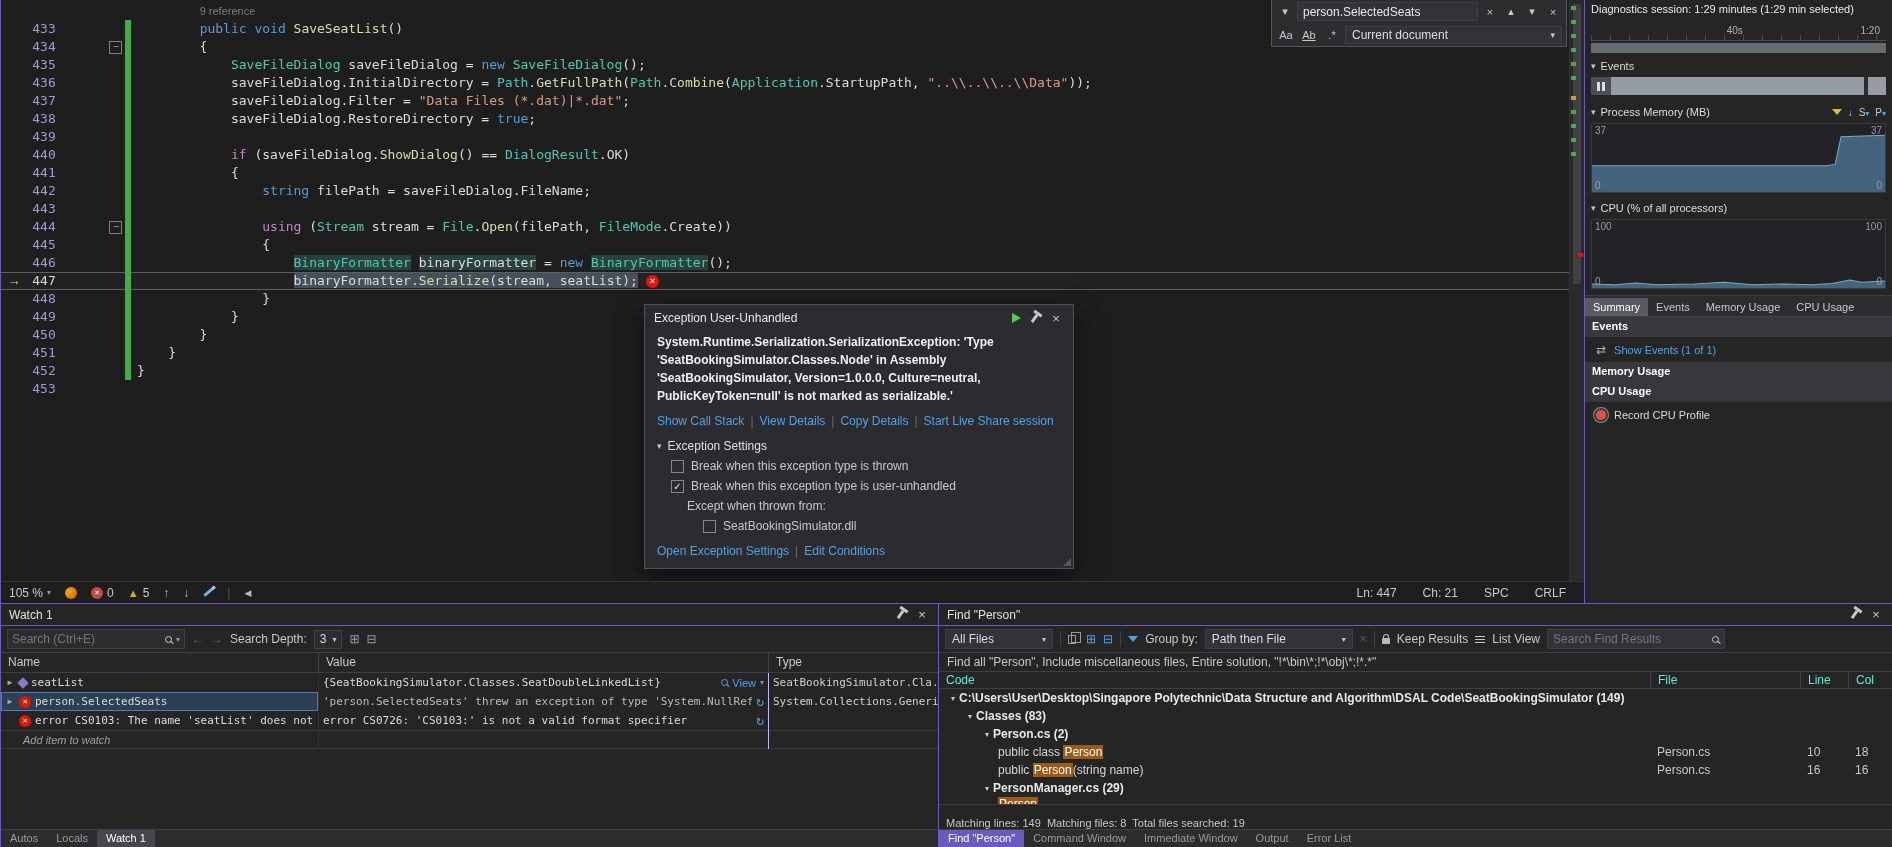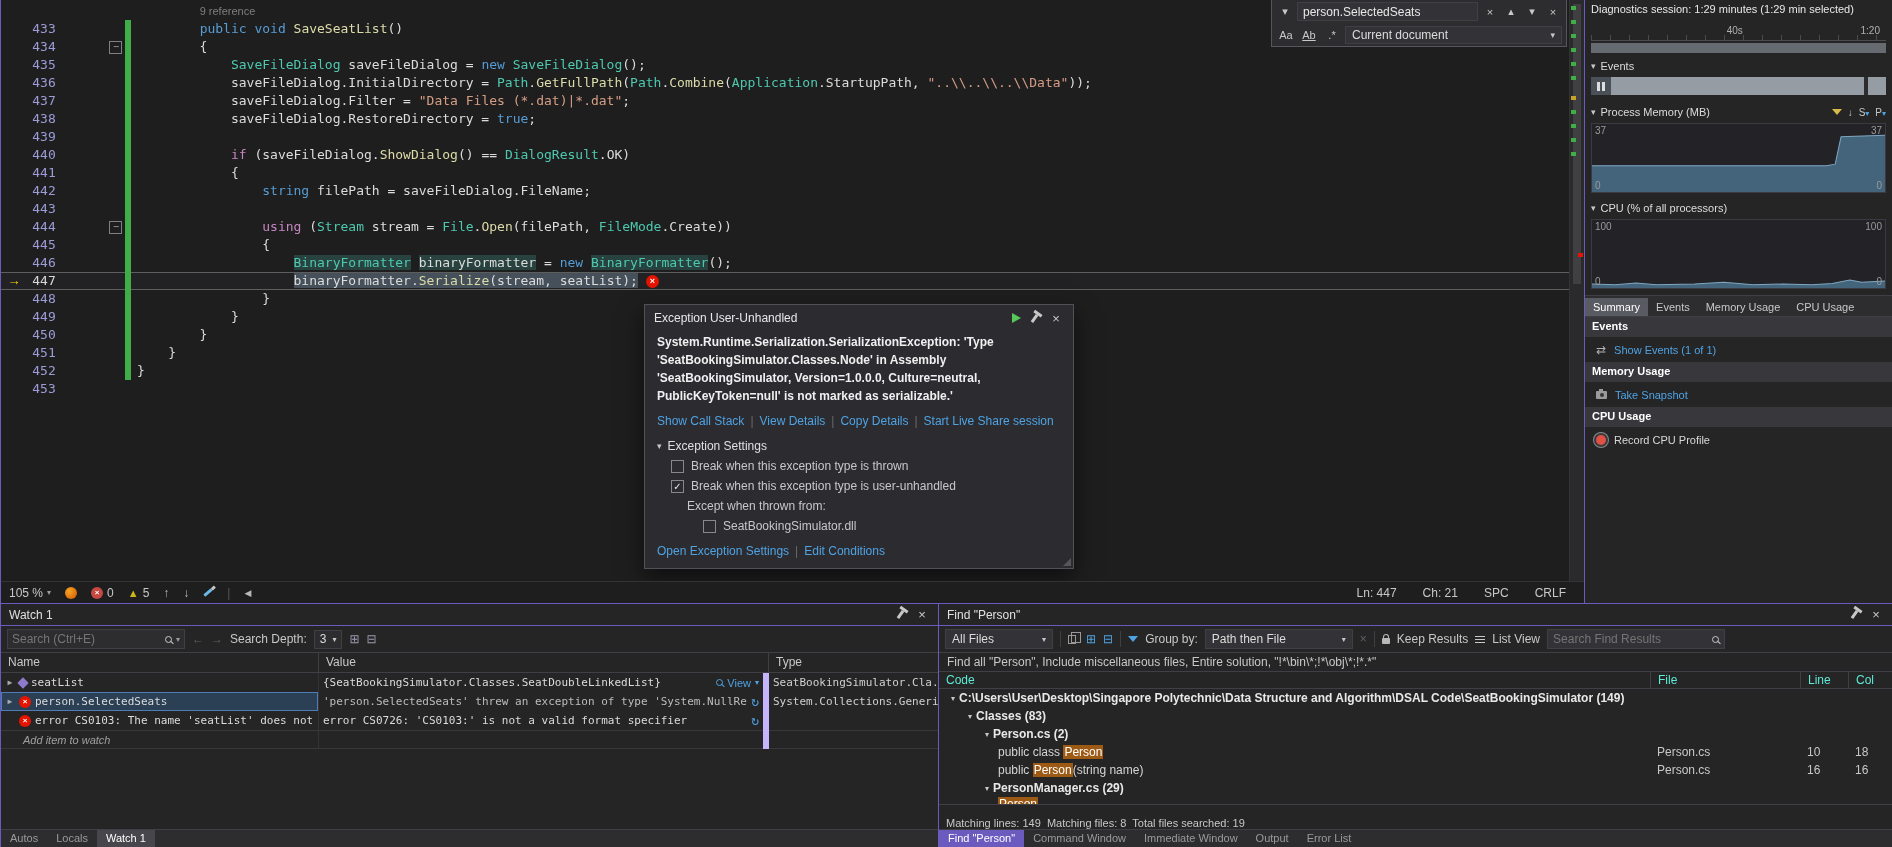--- a/index.html
+++ b/index.html
@@ -153,21 +153,21 @@
 .mini-combo{height:19px;background:var(--panel2);border:1px solid var(--bd);display:flex;align-items:center;padding:0 5px;gap:6px;color:#dcdcdc}
 .mini-combo .car{font-size:8px;color:#c8c8c8}
 .tbico{color:#9a9ab0;font-size:12px}
 .watch-grid{flex:1;display:flex;flex-direction:column;font-family:"DejaVu Sans Mono",monospace;font-size:11px;min-height:0}
 .wg-header{display:flex;height:20px;font-family:"Liberation Sans",sans-serif;font-size:12px;color:#c8c8c8;border-bottom:1px solid var(--bd);flex:0 0 auto}
 .wg-hcell{padding:2px 7px;border-right:1px solid var(--bd)}
 .wg-rows{flex:1;min-height:0;overflow:hidden}
 .wg-row{display:flex;height:19px;align-items:center}
 .wg-cell{height:19px;display:flex;align-items:center;overflow:hidden;white-space:nowrap;padding:0 4px;gap:4px}
 .wg-cell.name{width:318px;border-right:1px solid #333338}
-.wg-cell.value{width:450px;border-right:6px solid #c4b5fd}
+.wg-cell.value{width:450px;border-right:1px solid #c4b5fd}
 .wg-cell.type{flex:1;color:#d0d0d0}
 .wg-cell.name.sel{background:#2b3f55;box-shadow:inset 0 0 0 1px #4f7cb8}
 .wexp{width:10px;color:#a8a8a8;font-size:8px;text-align:center;flex:0 0 auto}
 .werr{display:inline-block;width:12px;height:12px;border-radius:50%;background:#e51400;color:#fff;font-size:8px;
       line-height:12px;text-align:center;font-family:"Liberation Sans",sans-serif;font-weight:bold;flex:0 0 auto}
 .varico{width:8px;height:8px;background:#8f7ac9;transform:rotate(45deg);flex:0 0 auto}
 .vtext{flex:1;overflow:hidden;white-space:nowrap}
 .vtext.dim{color:#bcbcbc}
 .view-cluster{margin-left:auto;display:flex;align-items:center;gap:4px;color:var(--link);flex:0 0 auto;font-family:"Liberation Sans",sans-serif;font-size:11px}
 .refresh{margin-left:auto;color:var(--link);font-size:13px;flex:0 0 auto}
@@ -420,24 +420,20 @@
           <div class="tab">CPU Usage</div>
         </div>
 
       <div class="diag-secs">
         <div class="diag-sec-h">Events</div>
         <div class="diag-action">
           <span class="evico">⇄</span>
           <span class="lbl">Show Events (1 of 1)</span>
         </div>
         <div class="diag-sec-h">Memory Usage</div>
-        <div class="diag-action">
-          <span class="cam"></span>
-          <span class="lbl">Take Snapshot</span>
-        </div>
         <div class="diag-sec-h">CPU Usage</div>
         <div class="diag-action">
           <span class="recico"></span>
           <span class="lbl plain">Record CPU Profile</span>
         </div>
       </div>
     </div>
   </div>
 
   <div class="bottom">

